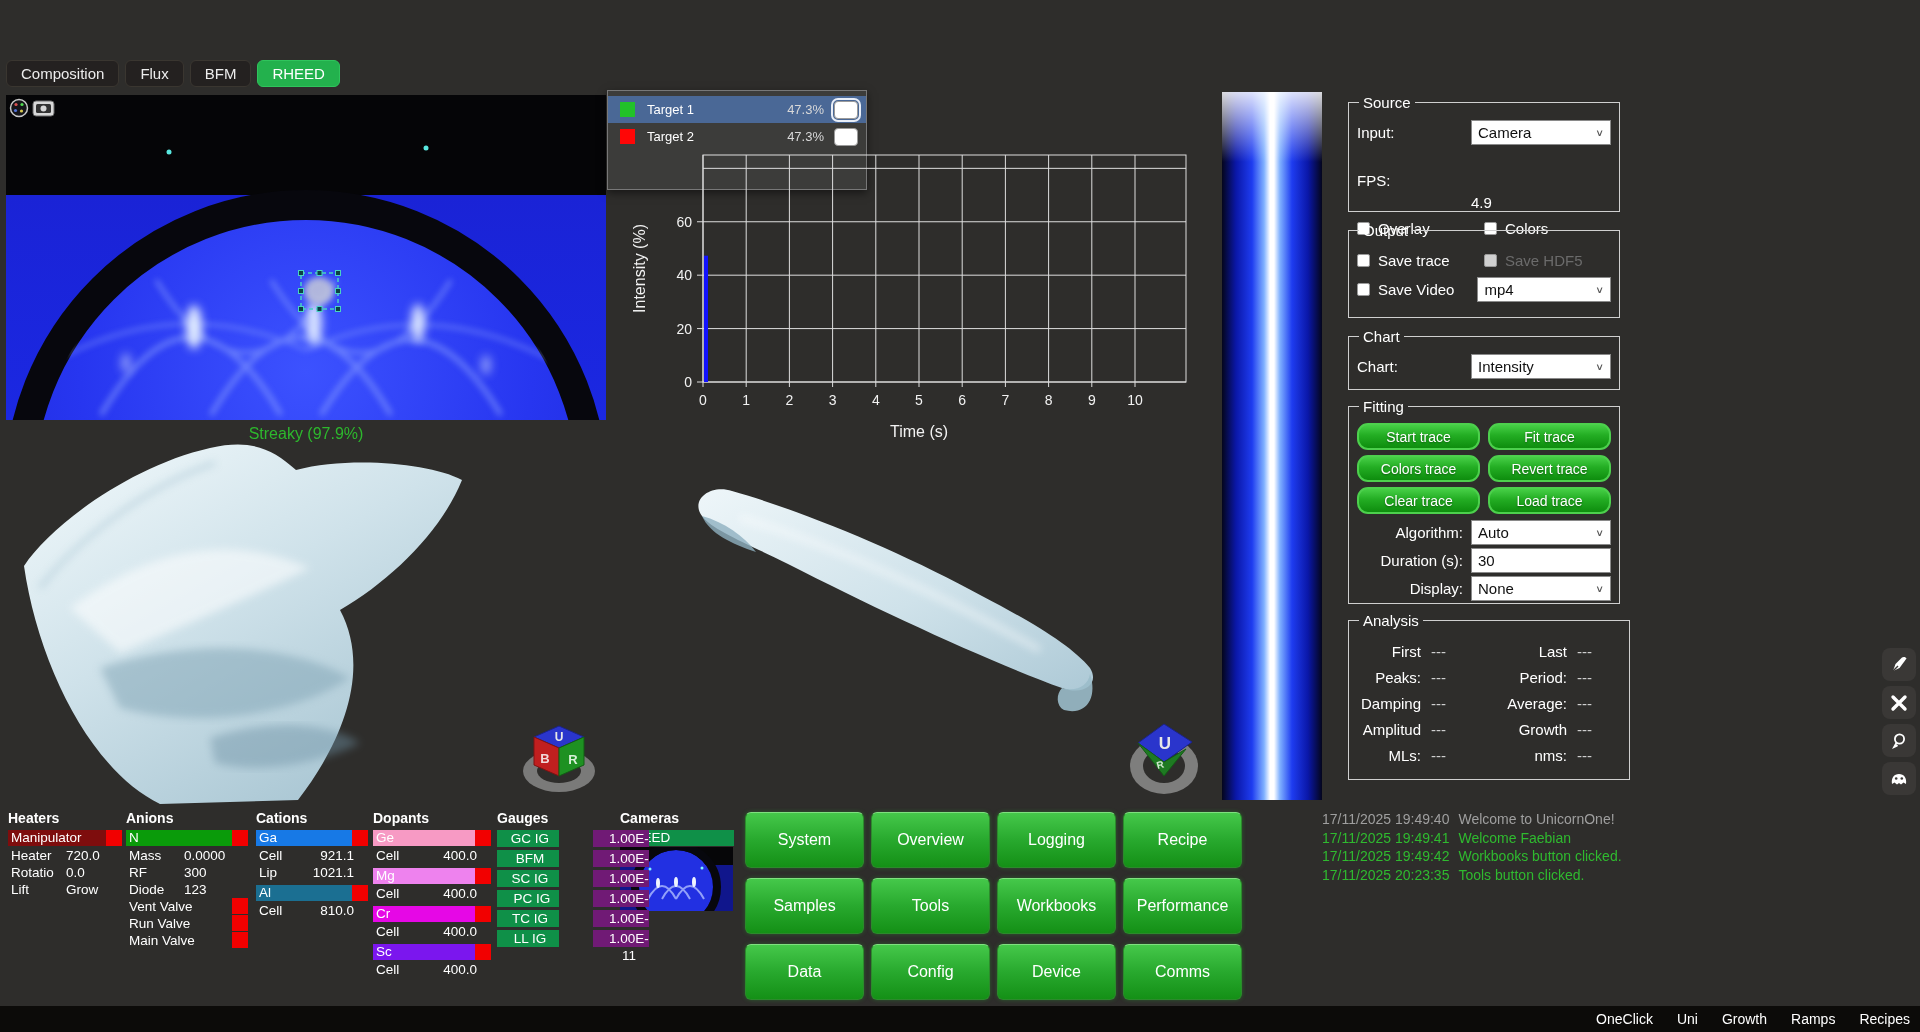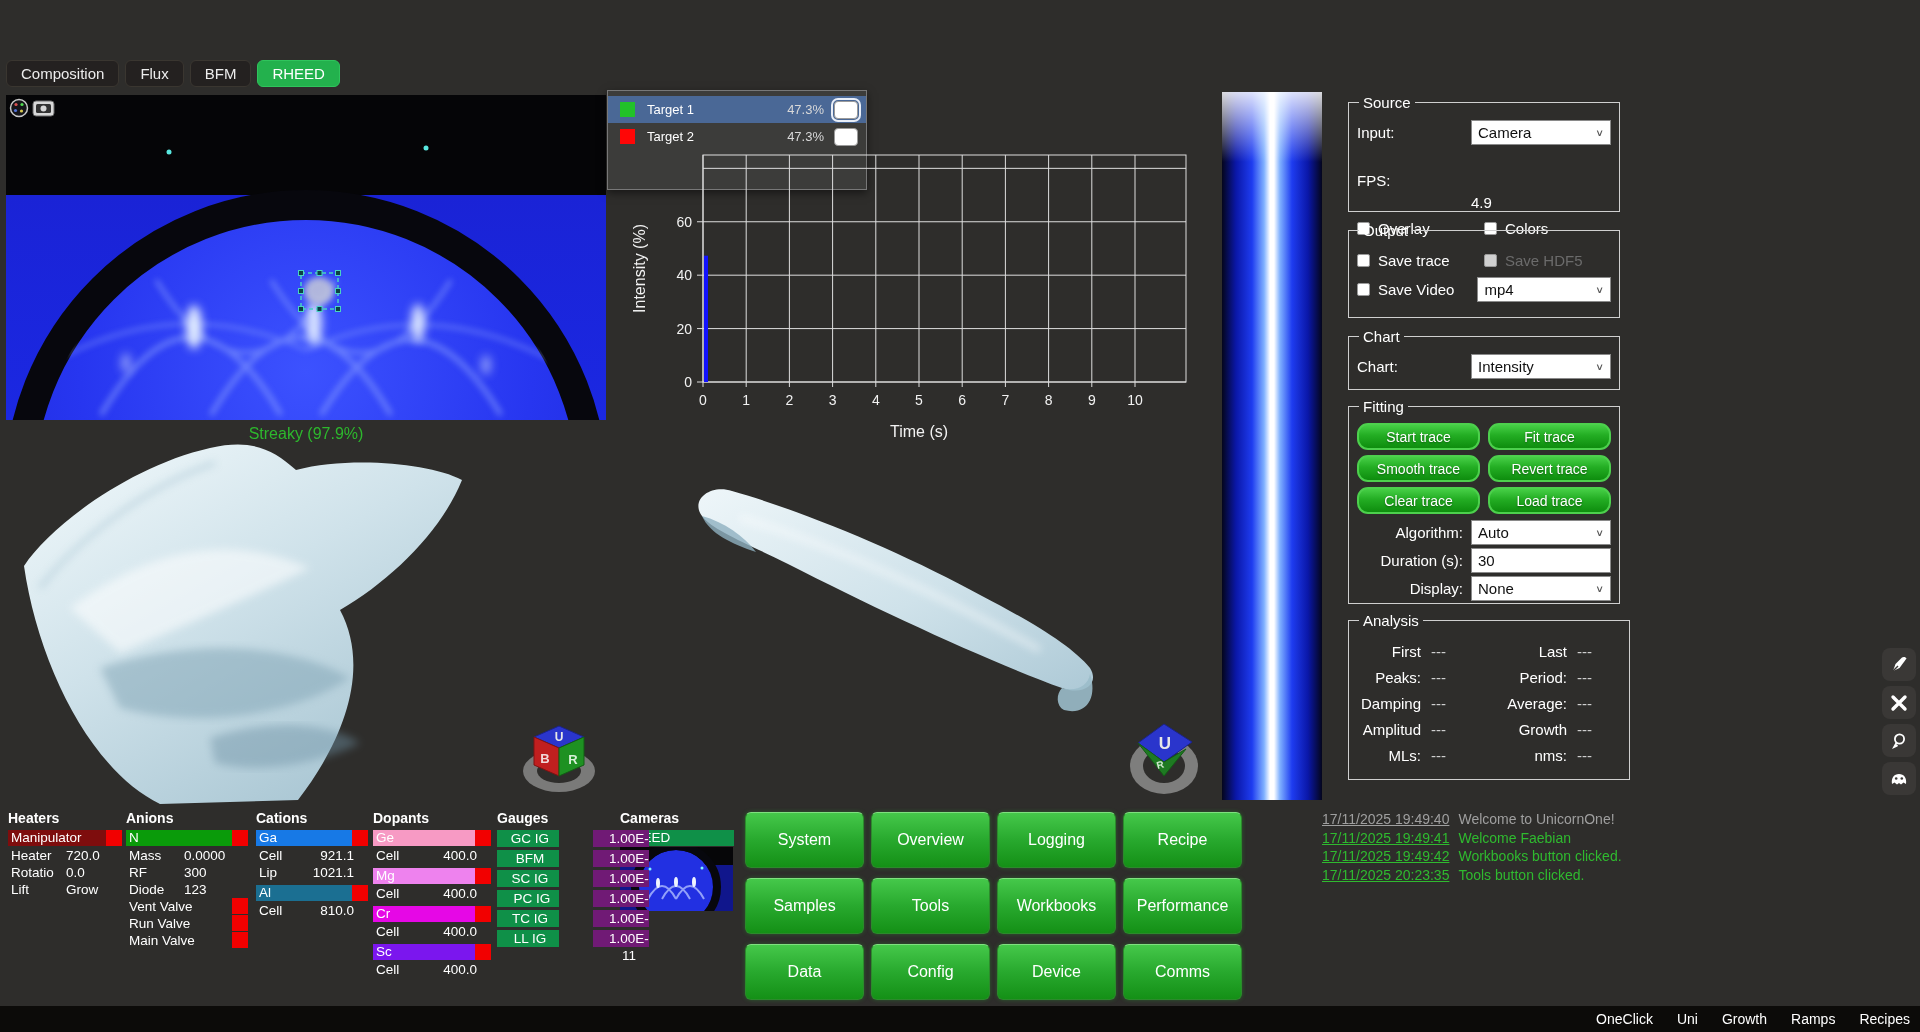--- a/index.html
+++ b/index.html
@@ -114,21 +114,21 @@
   #nav-grid { position:absolute; left:745px; top:812px; display:grid; grid-template-columns:repeat(4,119px);
               column-gap:7px; row-gap:10px; }
   .btn-big { height:56px; border-radius:6px; border:1px solid #2c8a2c; border-top-color:#7fe07f; color:#fff;
              font-size:16px; display:flex; align-items:center; justify-content:center; cursor:pointer;
              background:linear-gradient(180deg,#45c84a 0%,#28a92e 50%,#149016 100%);
              box-shadow:0 0 4px rgba(40,180,50,.35); }
 
   
   #log { position:absolute; left:1322px; top:810px; width:340px; font-size:14px; line-height:18.5px; }
   .log-line { white-space:nowrap; }
-  .log-time { margin-right:9px;text-decoration:underline; }
+  .log-time { margin-right:9px; }
 
   
   #statusbar { position:absolute; left:0; top:1006px; width:1920px; height:26px; background:#0c0b09;
                display:flex; justify-content:flex-end; align-items:center; gap:24px; padding-right:10px; }
   .status-item { color:#fff; font-size:14px; cursor:pointer; }
 
   
   .vp { position:absolute; }
 </style>
 </head>
@@ -349,21 +349,21 @@
         <span class="chev">∨</span>
       </div>
     </div>
   </fieldset>
 
   <fieldset id="fs-fitting">
     <legend>Fitting</legend>
     <div id="fit-buttons">
         <div class="btn-small">Start trace</div>
         <div class="btn-small">Fit trace</div>
-        <div class="btn-small">Smooth trace</div>
+        <div class="btn-small">Colors trace</div>
         <div class="btn-small">Revert trace</div>
         <div class="btn-small">Clear trace</div>
         <div class="btn-small">Load trace</div>
       </div>
     <div class="frow">
       <span class="plabel">Algorithm:</span>
       <div class="dropdown">
         <span>Auto</span>
         <span class="chev">∨</span>
       </div>

